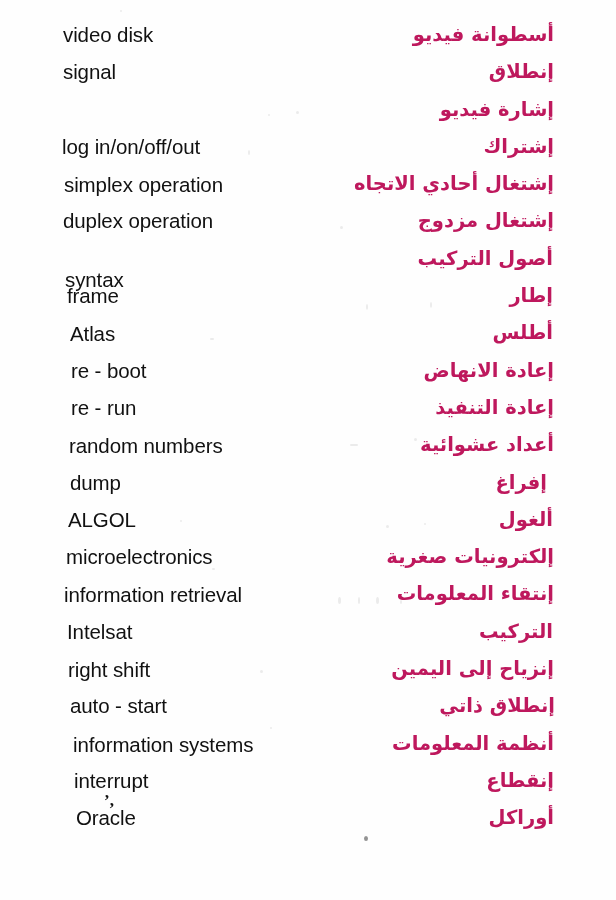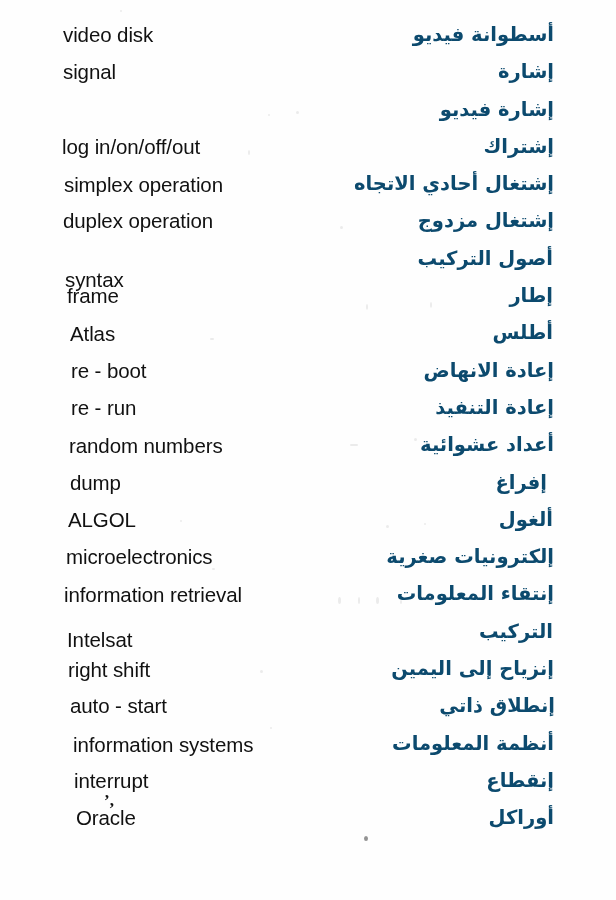--- a/index.html
+++ b/index.html
@@ -52,21 +52,21 @@
   }
 
   .term-ar {
     position: absolute;
     right: 62px;
     top: -1px;
     font-family: "DejaVu Sans", sans-serif;
     font-size: 19.5px;
     line-height: 27px;
     font-weight: 700;
-    color: #0c4a6e;
+    color: #be185d;
     direction: rtl;
     unicode-bidi: isolate;
     white-space: nowrap;
     text-align: left;
   }
 
   
   .entry[data-row="0"]  .term-en { left: 63px;  top: 0px;   }
   .entry[data-row="1"]  .term-en { left: 63px;  top: 0px;   }
   .entry[data-row="2"]  .term-en { left: 63px;  top: 0.5px; }
@@ -76,21 +76,21 @@
   .entry[data-row="6"]  .term-en { left: 65px;  top: 1px; margin-top: 20px;   }
   .entry[data-row="7"]  .term-en { left: 67px;  top: 0px;   }
   .entry[data-row="8"]  .term-en { left: 70px;  top: 0.5px; }
   .entry[data-row="9"]  .term-en { left: 71px;  top: 0px;   }
   .entry[data-row="10"] .term-en { left: 71px;  top: 0px;   }
   .entry[data-row="11"] .term-en { left: 69px;  top: 0.5px; }
   .entry[data-row="12"] .term-en { left: 70px;  top: 0px;   }
   .entry[data-row="13"] .term-en { left: 68px;  top: 0.5px; }
   .entry[data-row="14"] .term-en { left: 66px;  top: 0px;   }
   .entry[data-row="15"] .term-en { left: 64px;  top: 0.5px; }
-  .entry[data-row="16"] .term-en { left: 67px;  top: 0px; margin-top: 8px;   }
+  .entry[data-row="16"] .term-en { left: 67px;  top: 0px;   }
   .entry[data-row="17"] .term-en { left: 68px;  top: 0.5px; }
   .entry[data-row="18"] .term-en { left: 70px;  top: 0px;   }
   .entry[data-row="19"] .term-en { left: 73px;  top: 1px;   }
   .entry[data-row="20"] .term-en { left: 74px;  top: 0.5px; }
   .entry[data-row="21"] .term-en { left: 76px;  top: 0px;   }
 
   .entry[data-row="0"]  .term-ar { right: 62px; }
   .entry[data-row="1"]  .term-ar { right: 62px; }
   .entry[data-row="2"]  .term-ar { right: 62px; }
   .entry[data-row="3"]  .term-ar { right: 62px; }
@@ -143,21 +143,21 @@
 
 <div id="page" style="background: rgb(254, 254, 254); color: rgb(0, 0, 0);">
 
   <div id="glossary">
       <div class="entry" data-row="0">
         <span class="term-en">video disk</span>
         <span class="term-ar" dir="rtl" lang="ar">أسطوانة فيديو</span>
       </div>
       <div class="entry" data-row="1">
         <span class="term-en">signal</span>
-        <span class="term-ar" dir="rtl" lang="ar">إشارة</span>
+        <span class="term-ar" dir="rtl" lang="ar">إنطلاق</span>
       </div>
       <div class="entry" data-row="2">
         <span class="term-ar" dir="rtl" lang="ar">إشارة فيديو</span>
       </div>
       <div class="entry" data-row="3">
         <span class="term-en">log in/on/off/out</span>
         <span class="term-ar" dir="rtl" lang="ar">إشتراك</span>
       </div>
       <div class="entry" data-row="4">
         <span class="term-en">simplex operation</span>

